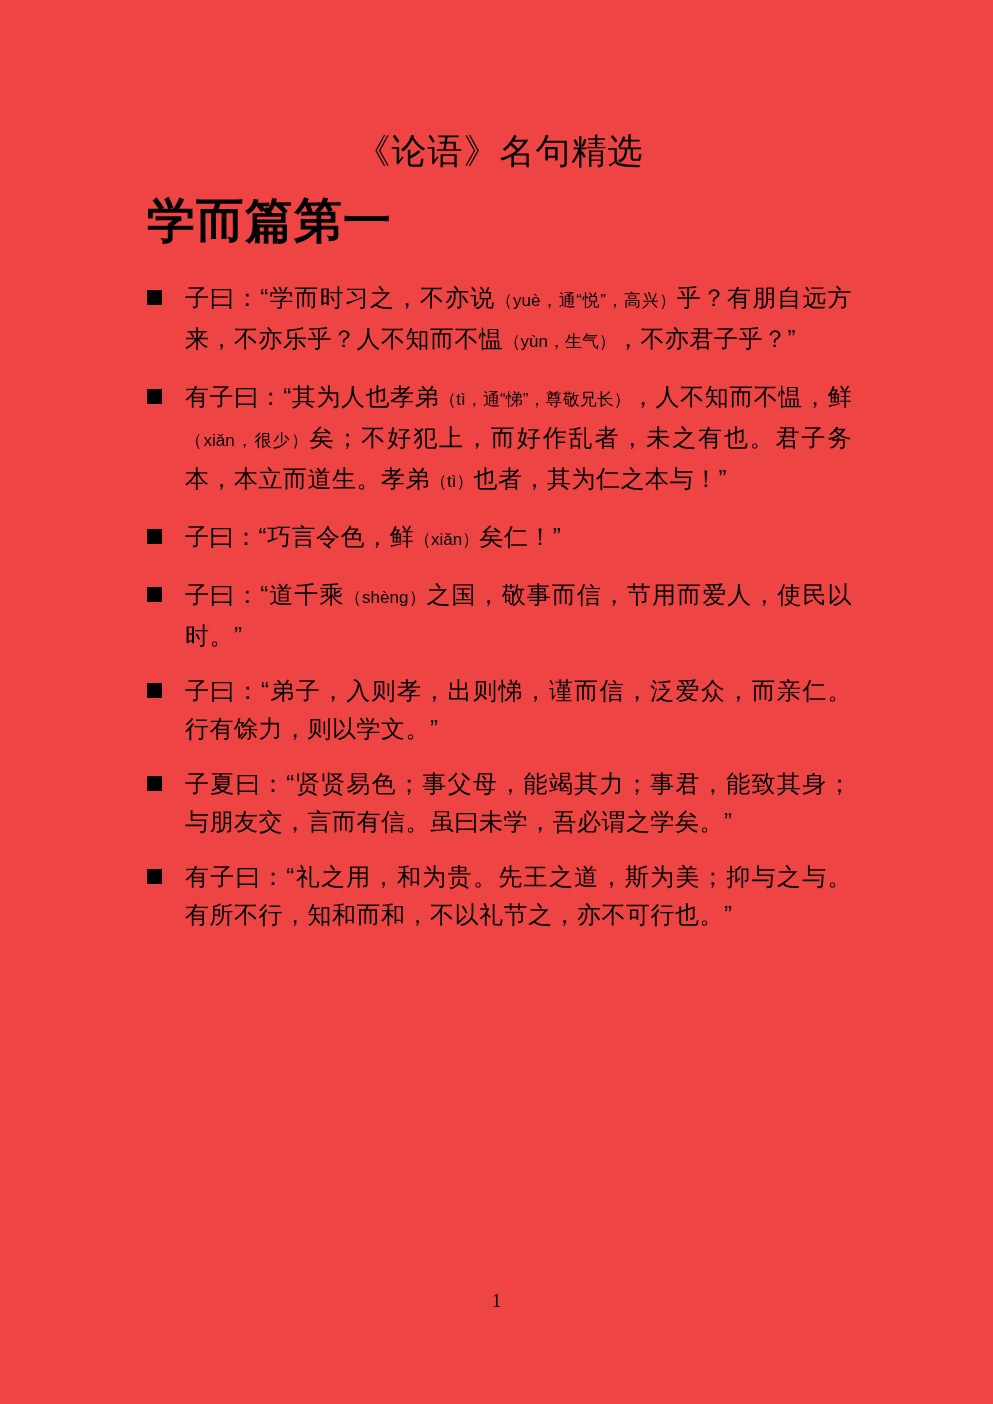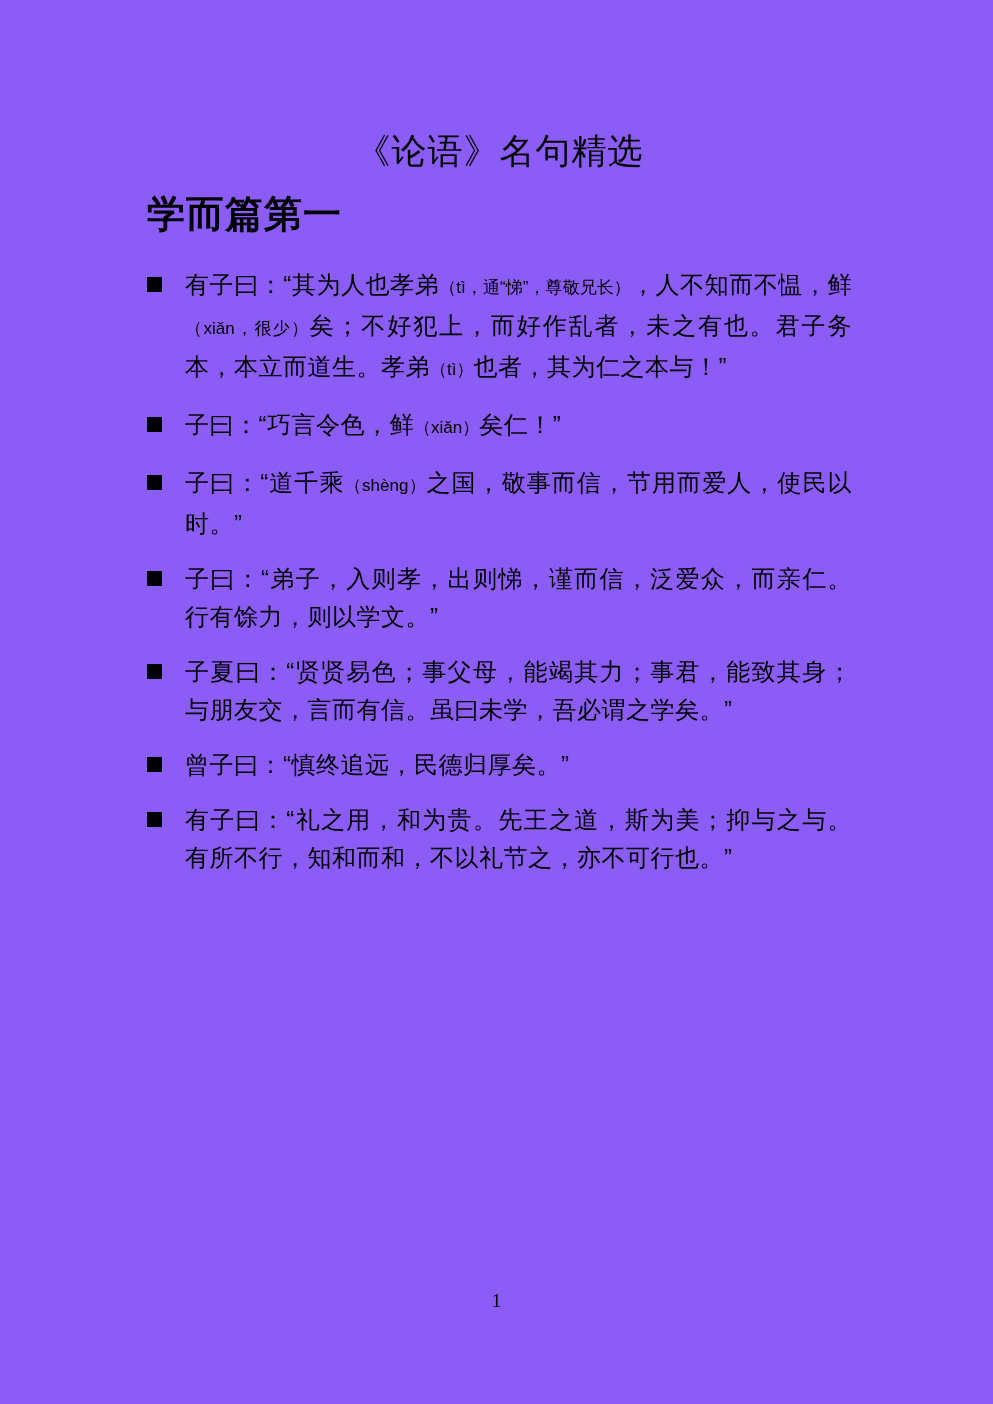--- a/index.html
+++ b/index.html
@@ -5,36 +5,36 @@
   html, body {
     margin: 0;
     padding: 0;
     background: #e8e8e8;
   }
   .page {
     position: relative;
     width: 993px;
     height: 1404px;
     margin: 0 auto;
-    background: #8b5cf6;
+    background: #ef4444;
     box-sizing: border-box;
     padding: 128px 141px 0 147px;
     font-family: "Liberation Sans", "DejaVu Sans", sans-serif;
     color: #000000;
     overflow: hidden;
   }
   .doc-title {
     text-align: center;
     font-size: 35px;
     font-weight: 400;
     letter-spacing: 1px;
     margin: 0 0 14px 0;
   }
   .section-heading {
-    font-size: 38px;
+    font-size: 48px;
     font-weight: 700;
     margin: 0 0 26px 0;
     letter-spacing: 1px;
     font-family: Liberation Serif, serif;
   }
   .quote-list {
     margin: 0;
     padding: 0;
   }
   .quote-item {
@@ -73,41 +73,41 @@
 </style>
 </head>
 <body>
 
 <div class="page">
   <h1 class="doc-title">《论语》名句精选</h1>
   <h2 class="section-heading">学而篇第一</h2>
   <div class="quote-list">
       <div class="quote-item">
         <span class="bullet"></span>
+        <div class="quote-text"><span class="main">子曰：“学而时习之，不亦说</span><span class="annot">（yuè，通“悦”，高兴）</span><span class="main">乎？有朋自远方来，不亦乐乎？人不知而不愠</span><span class="annot">（yùn，生气）</span><span class="main">，不亦君子乎？”</span></div>
+      </div>
+      <div class="quote-item">
+        <span class="bullet"></span>
         <div class="quote-text"><span class="main">有子曰：“其为人也孝弟</span><span class="annot">（tì，通“悌”，尊敬兄长）</span><span class="main">，人不知而不愠，鲜</span><span class="annot">（xiǎn，很少）</span><span class="main">矣；不好犯上，而好作乱者，未之有也。君子务本，本立而道生。孝弟</span><span class="annot">（tì）</span><span class="main">也者，其为仁之本与！”</span></div>
       </div>
       <div class="quote-item">
         <span class="bullet"></span>
         <div class="quote-text"><span class="main">子曰：“巧言令色，鲜</span><span class="annot">（xiǎn）</span><span class="main">矣仁！”</span></div>
       </div>
       <div class="quote-item">
         <span class="bullet"></span>
         <div class="quote-text"><span class="main">子曰：“道千乘</span><span class="annot">（shèng）</span><span class="main">之国，敬事而信，节用而爱人，使民以时。”</span></div>
       </div>
       <div class="quote-item">
         <span class="bullet"></span>
         <div class="quote-text"><span class="main">子曰：“弟子，入则孝，出则悌，谨而信，泛爱众，而亲仁。行有馀力，则以学文。”</span></div>
       </div>
       <div class="quote-item">
         <span class="bullet"></span>
         <div class="quote-text"><span class="main">子夏曰：“贤贤易色；事父母，能竭其力；事君，能致其身；与朋友交，言而有信。虽曰未学，吾必谓之学矣。”</span></div>
       </div>
       <div class="quote-item">
         <span class="bullet"></span>
-        <div class="quote-text"><span class="main">曾子曰：“慎终追远，民德归厚矣。”</span></div>
-      </div>
-      <div class="quote-item">
-        <span class="bullet"></span>
         <div class="quote-text"><span class="main">有子曰：“礼之用，和为贵。先王之道，斯为美；抑与之与。有所不行，知和而和，不以礼节之，亦不可行也。”</span></div>
       </div>
     </div>
   <div class="page-number">1</div>
 </div>
 
 </body></html>

